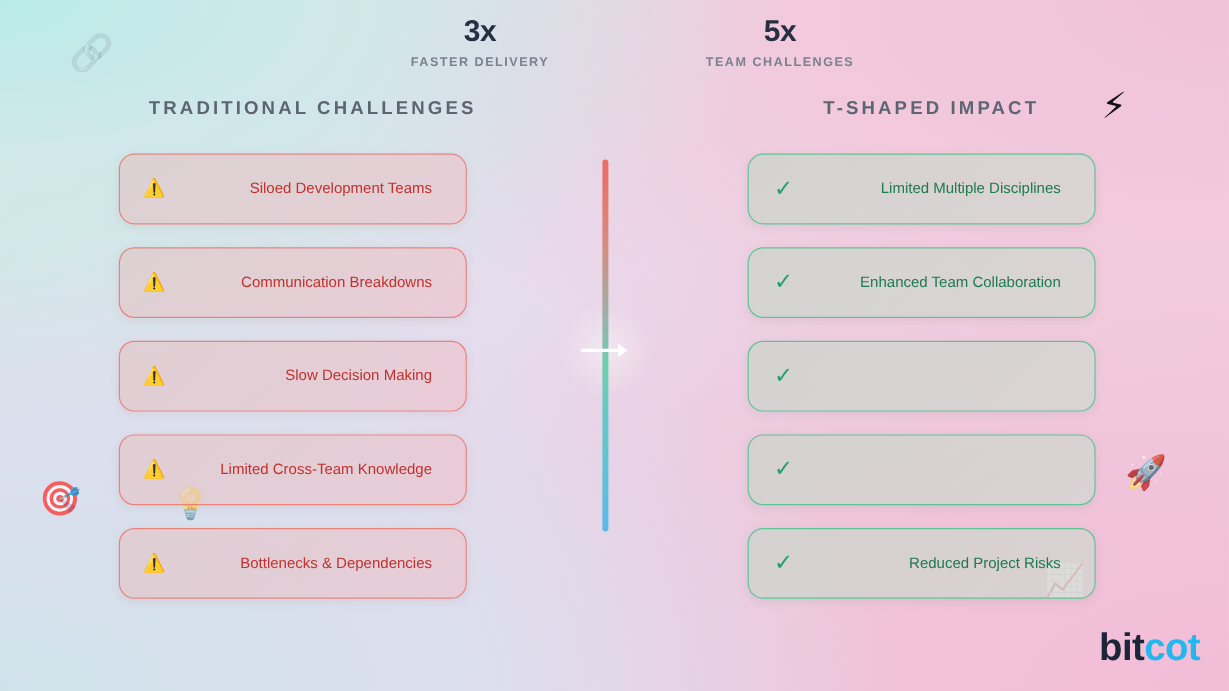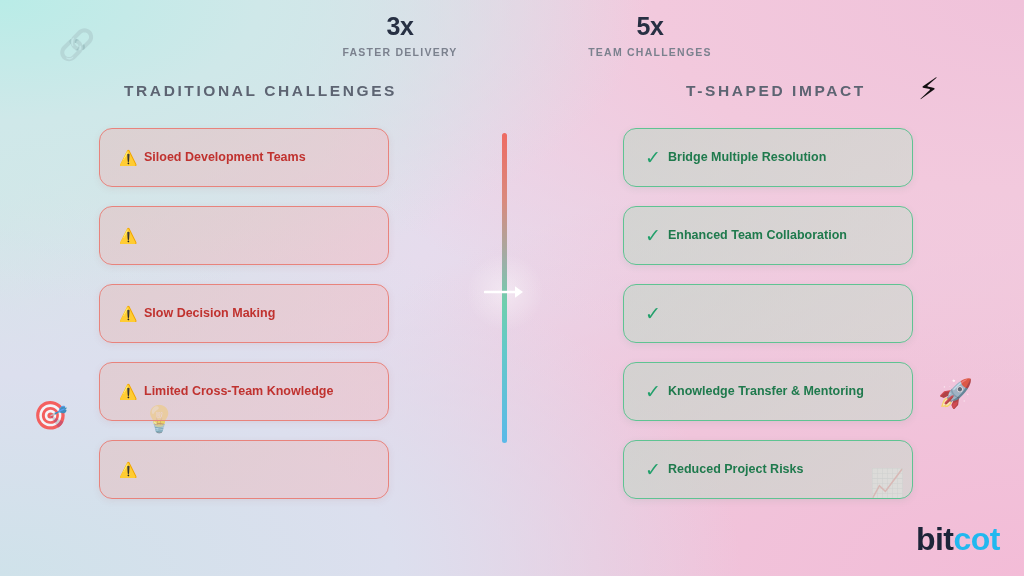--- a/index.html
+++ b/index.html
@@ -38,21 +38,21 @@
   #title-right{left:686px;}
   
   .col{position:absolute;top:128px;width:290px;display:flex;flex-direction:column;gap:19px;}
   #col-left{left:99px;}
   #col-right{left:623px;}
   .card{
     height:59px;border-radius:13px;display:flex;align-items:center;
     box-sizing:border-box;padding:0 14px;position:relative;
   }
   .card .ico{flex:0 0 30px;text-align:center;font-size:15px;line-height:1;}
-  .card .txt{flex:1;text-align:left;font-size:12.5px;font-weight:bold;line-height:1.35;padding-right:14px;}
+  .card .txt{flex:1;text-align:right;font-size:12.5px;font-weight:normal;line-height:1.35;padding-right:14px;}
   .card.bad{
     border:1.4px solid #e8837c;
     background:linear-gradient(135deg,rgba(226,196,196,.62),rgba(240,190,198,.55));
     box-shadow:0 2px 7px rgba(180,90,90,.10);
   }
   .card.bad .txt{color:#c0322f;}
   .card.good{
     border:1.4px solid #5fc392;
     background:linear-gradient(135deg,rgba(196,214,200,.62),rgba(200,222,206,.55));
     box-shadow:0 2px 7px rgba(60,140,100,.10);
@@ -96,49 +96,50 @@
   <div class="col-title" id="title-right">T-SHAPED IMPACT</div>
   <div class="col-title" id="title-left">TRADITIONAL CHALLENGES</div>
 
   <div class="col" id="col-left">
     <div class="card bad">
       <span class="ico">⚠️</span>
       <span class="txt">Siloed Development Teams</span>
     </div>
     <div class="card bad">
       <span class="ico">⚠️</span>
+      <span class="txt">Communication Breakdowns</span>
     </div>
     <div class="card bad">
       <span class="ico">⚠️</span>
       <span class="txt">Slow Decision Making</span>
     </div>
     <div class="card bad">
       <span class="ico">⚠️</span>
       <span class="txt">Limited Cross-Team Knowledge</span>
     </div>
     <div class="card bad">
       <span class="ico">⚠️</span>
+      <span class="txt">Bottlenecks &amp; Dependencies</span>
     </div>
   </div>
 
   <div class="col" id="col-right">
     <div class="card good">
       <span class="ico">✓</span>
-      <span class="txt">Bridge Multiple Resolution</span>
+      <span class="txt">Limited Multiple Disciplines</span>
     </div>
     <div class="card good">
       <span class="ico">✓</span>
       <span class="txt">Enhanced Team Collaboration</span>
     </div>
     <div class="card good">
       <span class="ico">✓</span>
     </div>
     <div class="card good">
       <span class="ico">✓</span>
-      <span class="txt">Knowledge Transfer &amp; Mentoring</span>
     </div>
     <div class="card good">
       <span class="ico">✓</span>
       <span class="txt">Reduced Project Risks</span>
     </div>
   </div>
 
   <div id="divider-glow"></div>
   <div id="divider"></div>
   <svg id="divider-arrow" viewBox="0 0 40 16">

